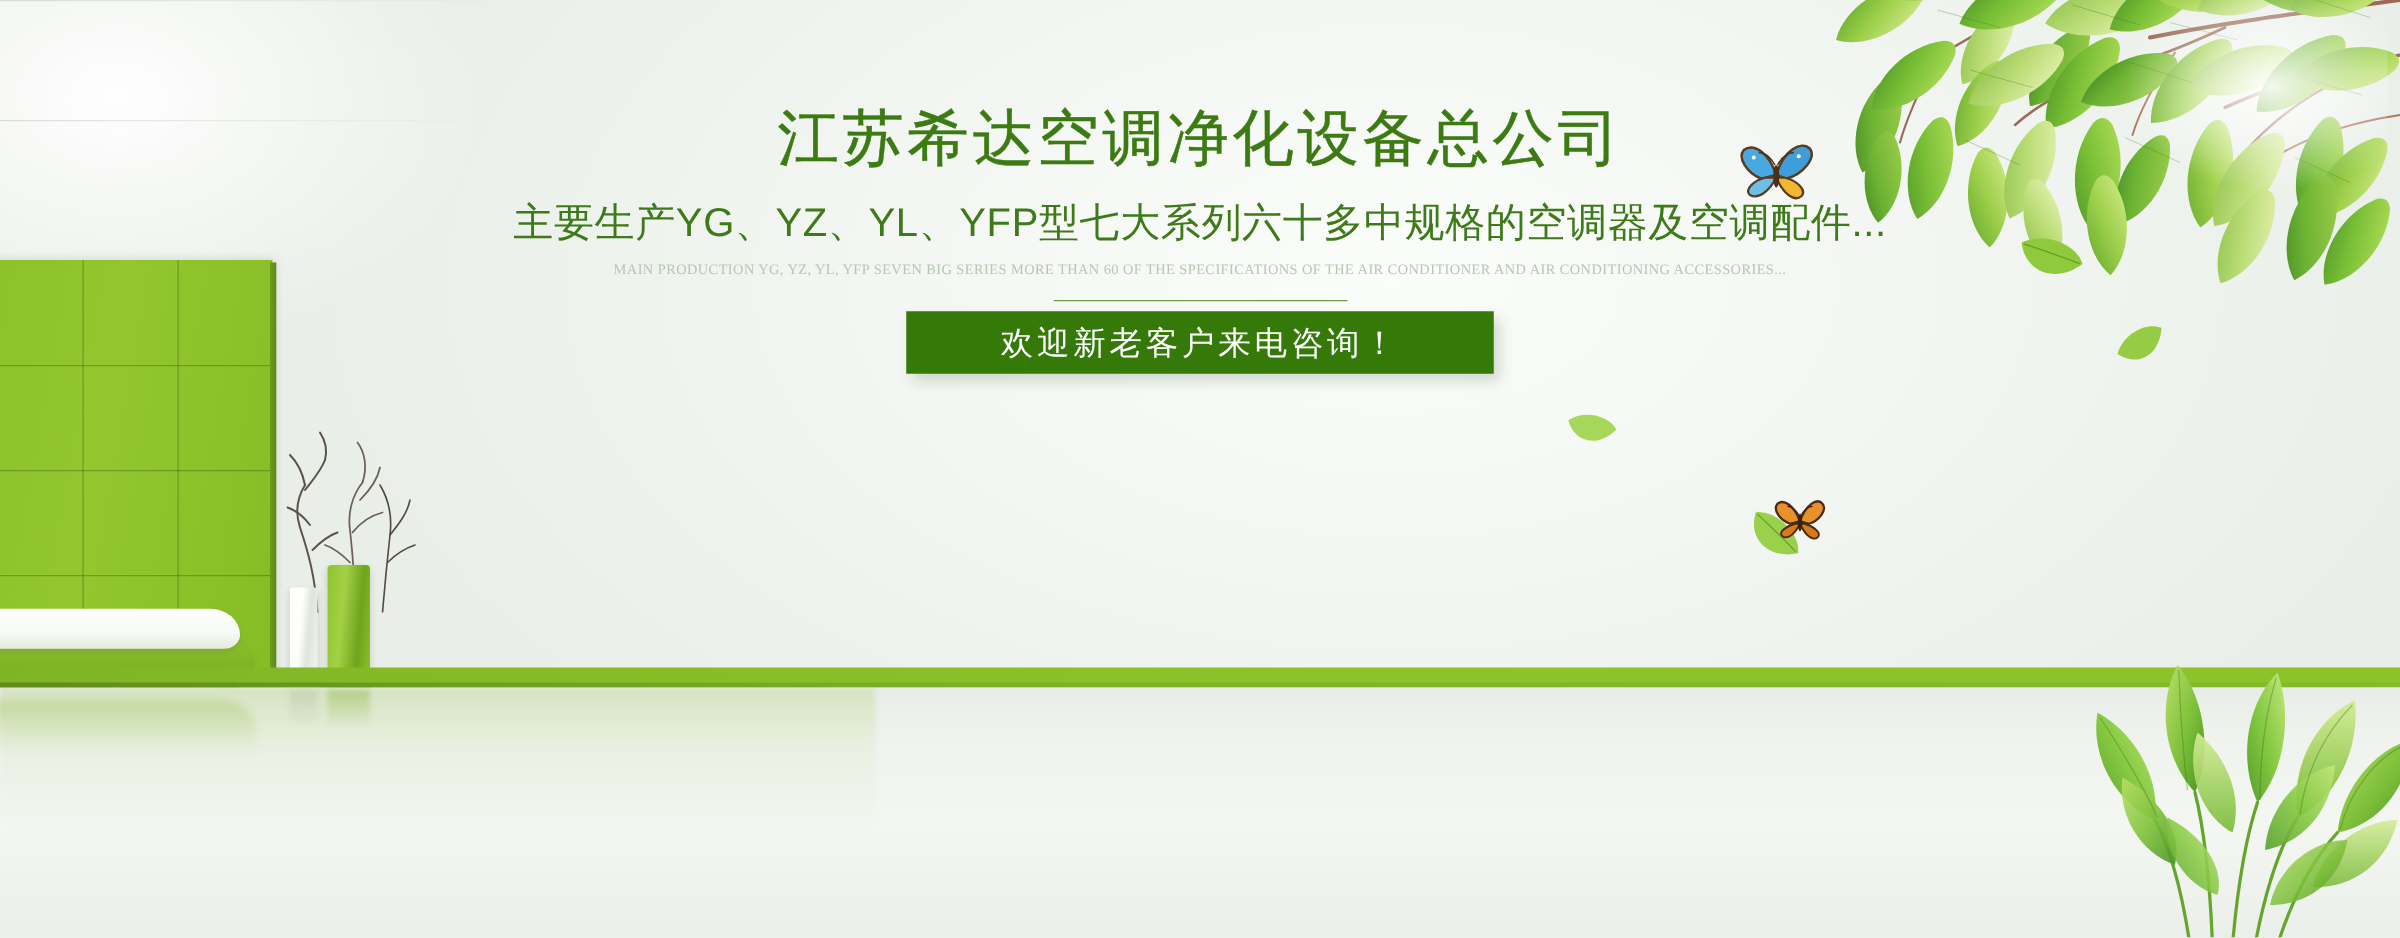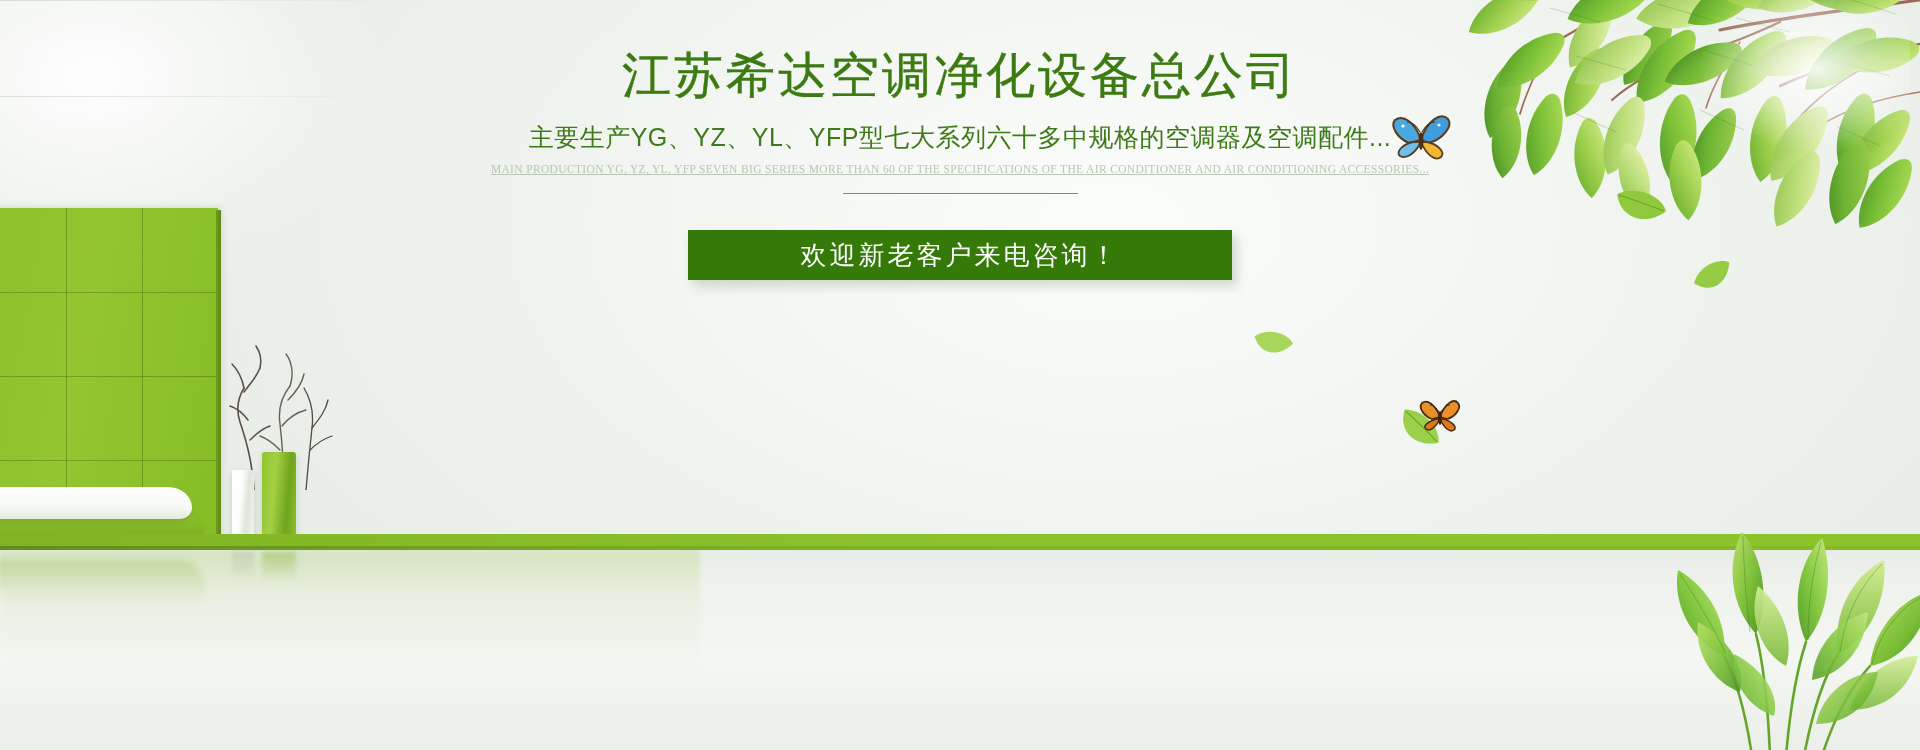--- a/index.html
+++ b/index.html
@@ -129,21 +129,21 @@
   
   .butterfly{ position:absolute; }
 
   
   .plant{ position:absolute; right:-10px; bottom:-6px; width:330px; height:290px; }
 
   
   .content{
     position:absolute; left:0; top:0; width:1920px; height:750px;
     display:flex; flex-direction:column; align-items:center;
-    padding-top:50px; z-index:6;
+    padding-top:86px; z-index:6;
   }
   .company-name{
     font-family:"Liberation Sans", sans-serif;
     font-size:49px; font-weight:300; color:#3c7a12;
     letter-spacing:3px; line-height:1.05;
     white-space:nowrap;
     -webkit-text-stroke:0.4px #3c7a12;
   }
   .headline{
     margin-top:14px;
@@ -152,36 +152,36 @@
     letter-spacing:2px; line-height:1.02;
     white-space:nowrap;
     text-shadow:
        0 0 1px #fff, 2px 0 2px #fff, -2px 0 2px #fff,
        0 2px 2px #fff, 0 -2px 2px #fff,
        2px 2px 3px rgba(255,255,255,.95), -2px 2px 3px rgba(255,255,255,.95),
        3px 4px 6px rgba(255,255,255,.8);
   }
   .subtitle{
     margin-top:20px;
-    font-size:25px; color:#3f7a1a; font-weight:400;
+    font-size:32px; color:#3f7a1a; font-weight:400;
     letter-spacing:.5px; white-space:nowrap;
   }
   .subtitle-en{
     margin-top:9px;
     font-family:"Liberation Serif", serif;
     font-size:11.5px; color:#b8c6b4; font-weight:400;
-    letter-spacing:.35px; white-space:nowrap;text-decoration:underline;
+    letter-spacing:.35px; white-space:nowrap;
   }
   .divider{
     margin-top:18px; width:235px; height:1px;
     background:#6f9a47;
   }
   .cta{
-    margin-top:36px;
-    width:544px; height:50px;
+    margin-top:8px;
+    width:470px; height:50px;
     background:#357a09;
     color:#ffffff; font-size:26px; letter-spacing:3px;
     display:flex; align-items:center; justify-content:center;
     box-shadow:5px 6px 10px rgba(120,140,110,.30);
     border:none; cursor:pointer;
     font-family:"Liberation Sans", sans-serif;
   }
 </style>
 </head>
 <body>

